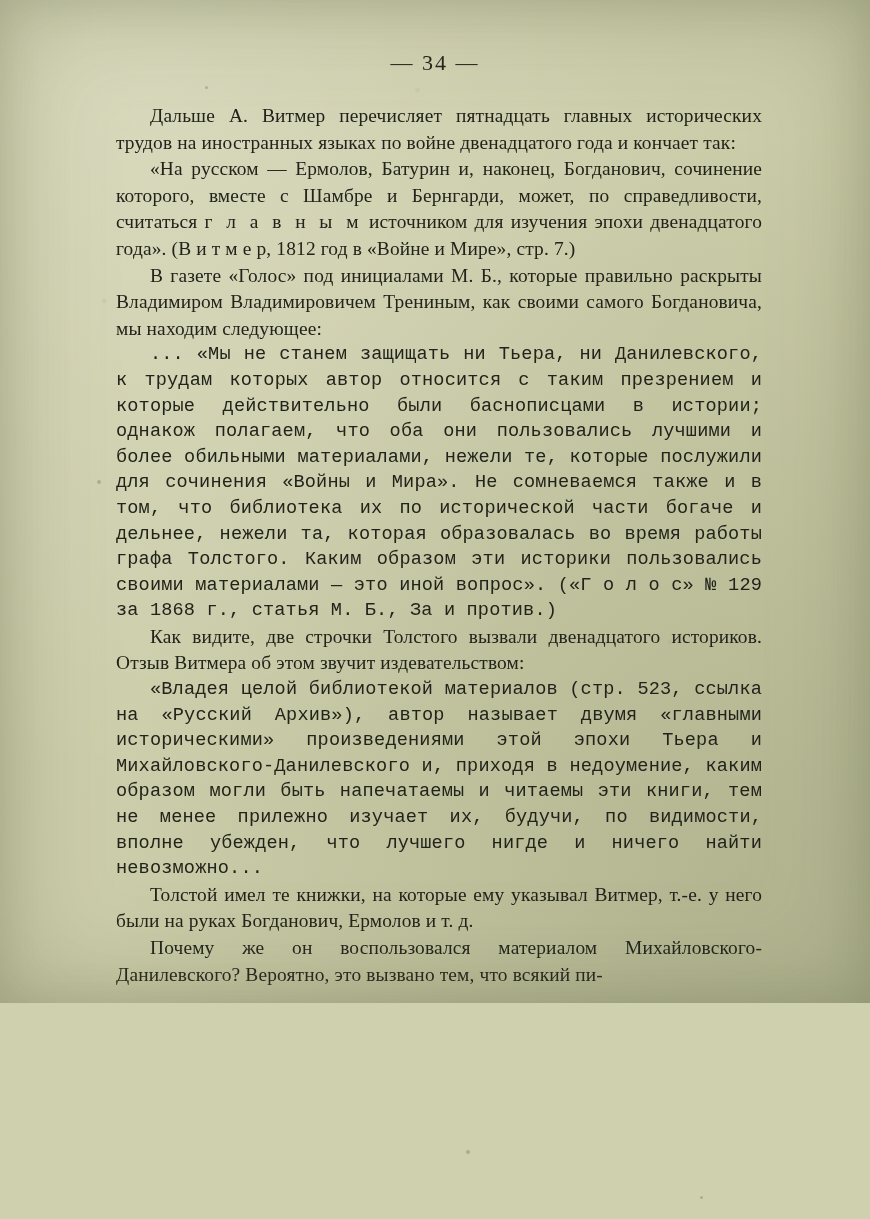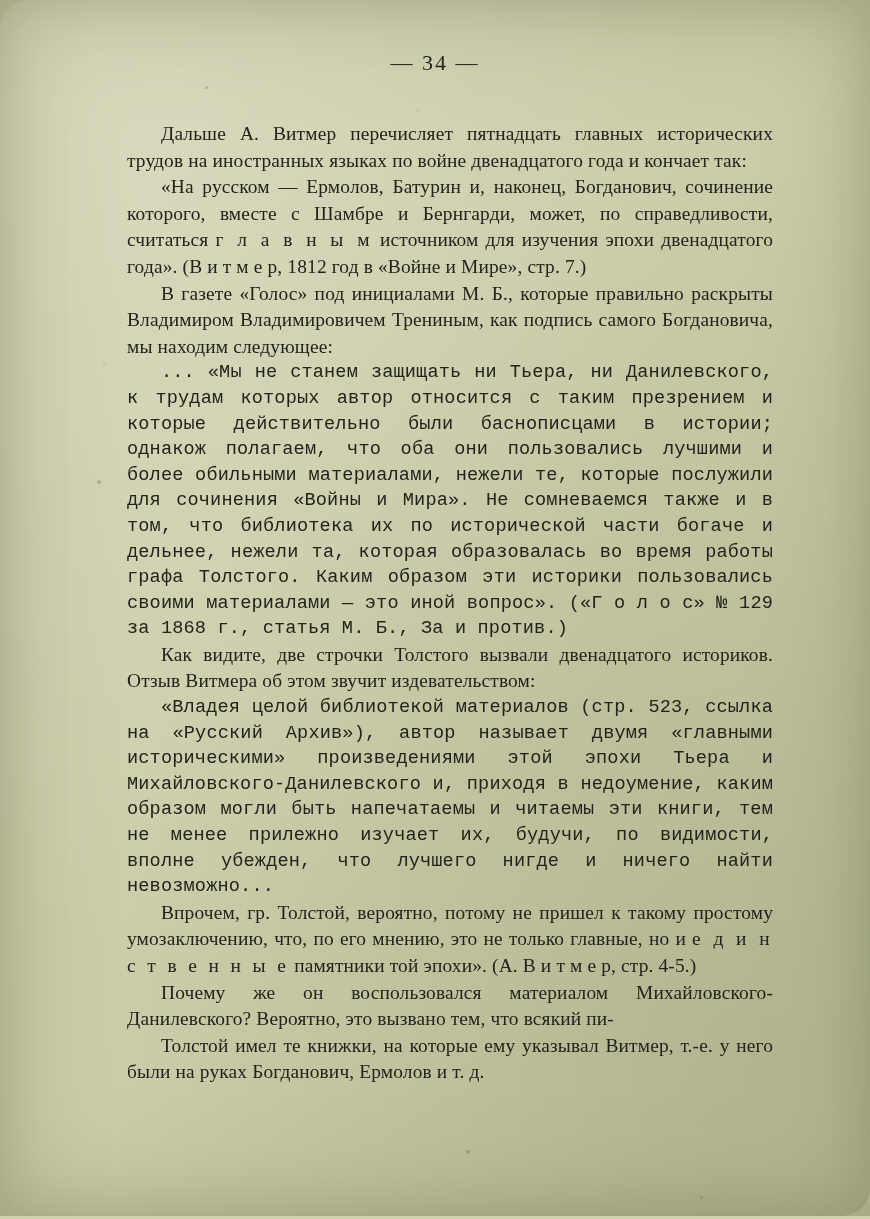--- a/index.html
+++ b/index.html
@@ -9,27 +9,26 @@
   body {
     width: 870px;
     height: 1219px;
     background: #cfd0ad;
     font-family: "Liberation Serif", serif;
     overflow: hidden;
   }
   .page {
     position: relative;
     width: 870px;
-    height: 1216px;
+    height: 1003px;
     box-sizing: border-box;
     background:
       radial-gradient(ellipse at 20% 12%, rgba(255,255,255,0.16) 0%, rgba(255,255,255,0) 55%),
       radial-gradient(ellipse at 85% 88%, rgba(90,95,60,0.18) 0%, rgba(0,0,0,0) 60%),
       linear-gradient(125deg, #d3d4b2 0%, #cdceab 35%, #c9caa6 70%, #c4c6a1 100%);
-    border-radius: 28px;
   }
   .grain {
     position: absolute;
     inset: 0;
     pointer-events: none;
     background-image:
       radial-gradient(circle at 12% 30%, rgba(120,125,85,0.10) 0 2px, rgba(0,0,0,0) 3px),
       radial-gradient(circle at 48% 9%, rgba(120,125,85,0.09) 0 2px, rgba(0,0,0,0) 3px),
       radial-gradient(circle at 77% 64%, rgba(120,125,85,0.08) 0 2px, rgba(0,0,0,0) 3px),
       radial-gradient(circle at 30% 82%, rgba(120,125,85,0.07) 0 2px, rgba(0,0,0,0) 3px),
@@ -49,23 +48,22 @@
     right: 0;
     text-align: center;
     font-size: 22px;
     letter-spacing: 2px;
     color: #23251c;
     font-family: "Liberation Serif", serif;
   }
   .text-block {
     position: absolute;
     top: 103px;
-    left: 127px;
+    left: 116px;
     width: 646px;
-    margin-top: 18px;
   }
   p {
     margin: 0;
     color: #22241b;
     text-align: justify;
     text-justify: inter-word;
     font-size: 19.4px;
     line-height: 26.6px;
     letter-spacing: 0.15px;
   }
@@ -92,34 +90,33 @@
 
 <div class="page">
 
   <div class="folio">— 34 —</div>
 
   <div class="text-block">
     <p class="ind">Дальше А. Витмер перечисляет пятнадцать главных исторических трудов на иностранных языках по войне двенадцатого года и кончает так:</p>
 
     <p class="ind"><span>«На русском — Ермолов, Батурин и, наконец, Богданович, сочинение которого, вместе с Шамбре и Бернгарди, может, по справедливости, считаться </span><span class="sp">г л а в н ы м</span><span> источником для изучения эпохи двенадцатого года». (В и т м е р, 1812 год в «Войне и Мире», стр. 7.)</span></p>
 
-    <p class="ind">В газете «Голос» под инициалами М. Б., которые правильно раскрыты Владимиром Владимировичем Трениным, как подпись самого Богдановича, мы находим следующее:</p>
+    <p class="ind">В газете «Голос» под инициалами М. Б., которые правильно раскрыты Владимиром Владимировичем Трениным, как своими самого Богдановича, мы находим следующее:</p>
 
     <p class="ind small">... «Мы не станем защищать ни Тьера, ни Данилевского, к трудам которых автор относится с таким презрением и которые действительно были баснописцами в истории; однакож полагаем, что оба они пользовались лучшими и более обильными материалами, нежели те, которые послужили для сочинения «Войны и Мира». Не сомневаемся также и в том, что библиотека их по исторической части богаче и дельнее, нежели та, которая образовалась во время работы графа Толстого. Каким образом эти историки пользовались своими материалами — это иной вопрос». («Г о л о с» № 129 за 1868 г., статья М. Б., За и против.)</p>
 
     <p class="ind">Как видите, две строчки Толстого вызвали двенадцатого историков. Отзыв Витмера об этом звучит издевательством:</p>
 
     <p class="ind small">«Владея целой библиотекой материалов (стр. 523, ссылка на «Русский Архив»), автор называет двумя «главными историческими» произведениями этой эпохи Тьера и Михайловского-Данилевского и, приходя в недоумение, каким образом могли быть напечатаемы и читаемы эти книги, тем не менее прилежно изучает их, будучи, по видимости, вполне убежден, что лучшего нигде и ничего найти невозможно...</p>
 
 
-    <p class="ind"><span>Впрочем, гр. Толстой, вероятно, потому не пришел к такому простому умозаключению, что, по его мнению, это не только главные, но и </span><span class="sp">е д и н с т в е н н ы е</span><span> памятники той эпохи». (А. В и т м е р, стр. 4-5.)</span></p>
+
+    <p class="ind">Толстой имел те книжки, на которые ему указывал Витмер, т.-е. у него были на руках Богданович, Ермолов и т. д.</p>
 
     <p class="ind">Почему же он воспользовался материалом Михайловского-Данилевского? Вероятно, это вызвано тем, что всякий пи-</p>
-
-    <p class="ind">Толстой имел те книжки, на которые ему указывал Витмер, т.-е. у него были на руках Богданович, Ермолов и т. д.</p>
   </div>
 
   <span class="speck" style="left:205px;top:86px;width:3px;height:3px;"></span>
   <span class="speck" style="left:97px;top:480px;width:4px;height:4px;"></span>
   <span class="speck" style="left:466px;top:1150px;width:4px;height:4px;"></span>
   <span class="speck" style="left:700px;top:1196px;width:3px;height:3px;"></span>
 
   <div class="grain"></div>
   <div class="vignette"></div>
 </div>

